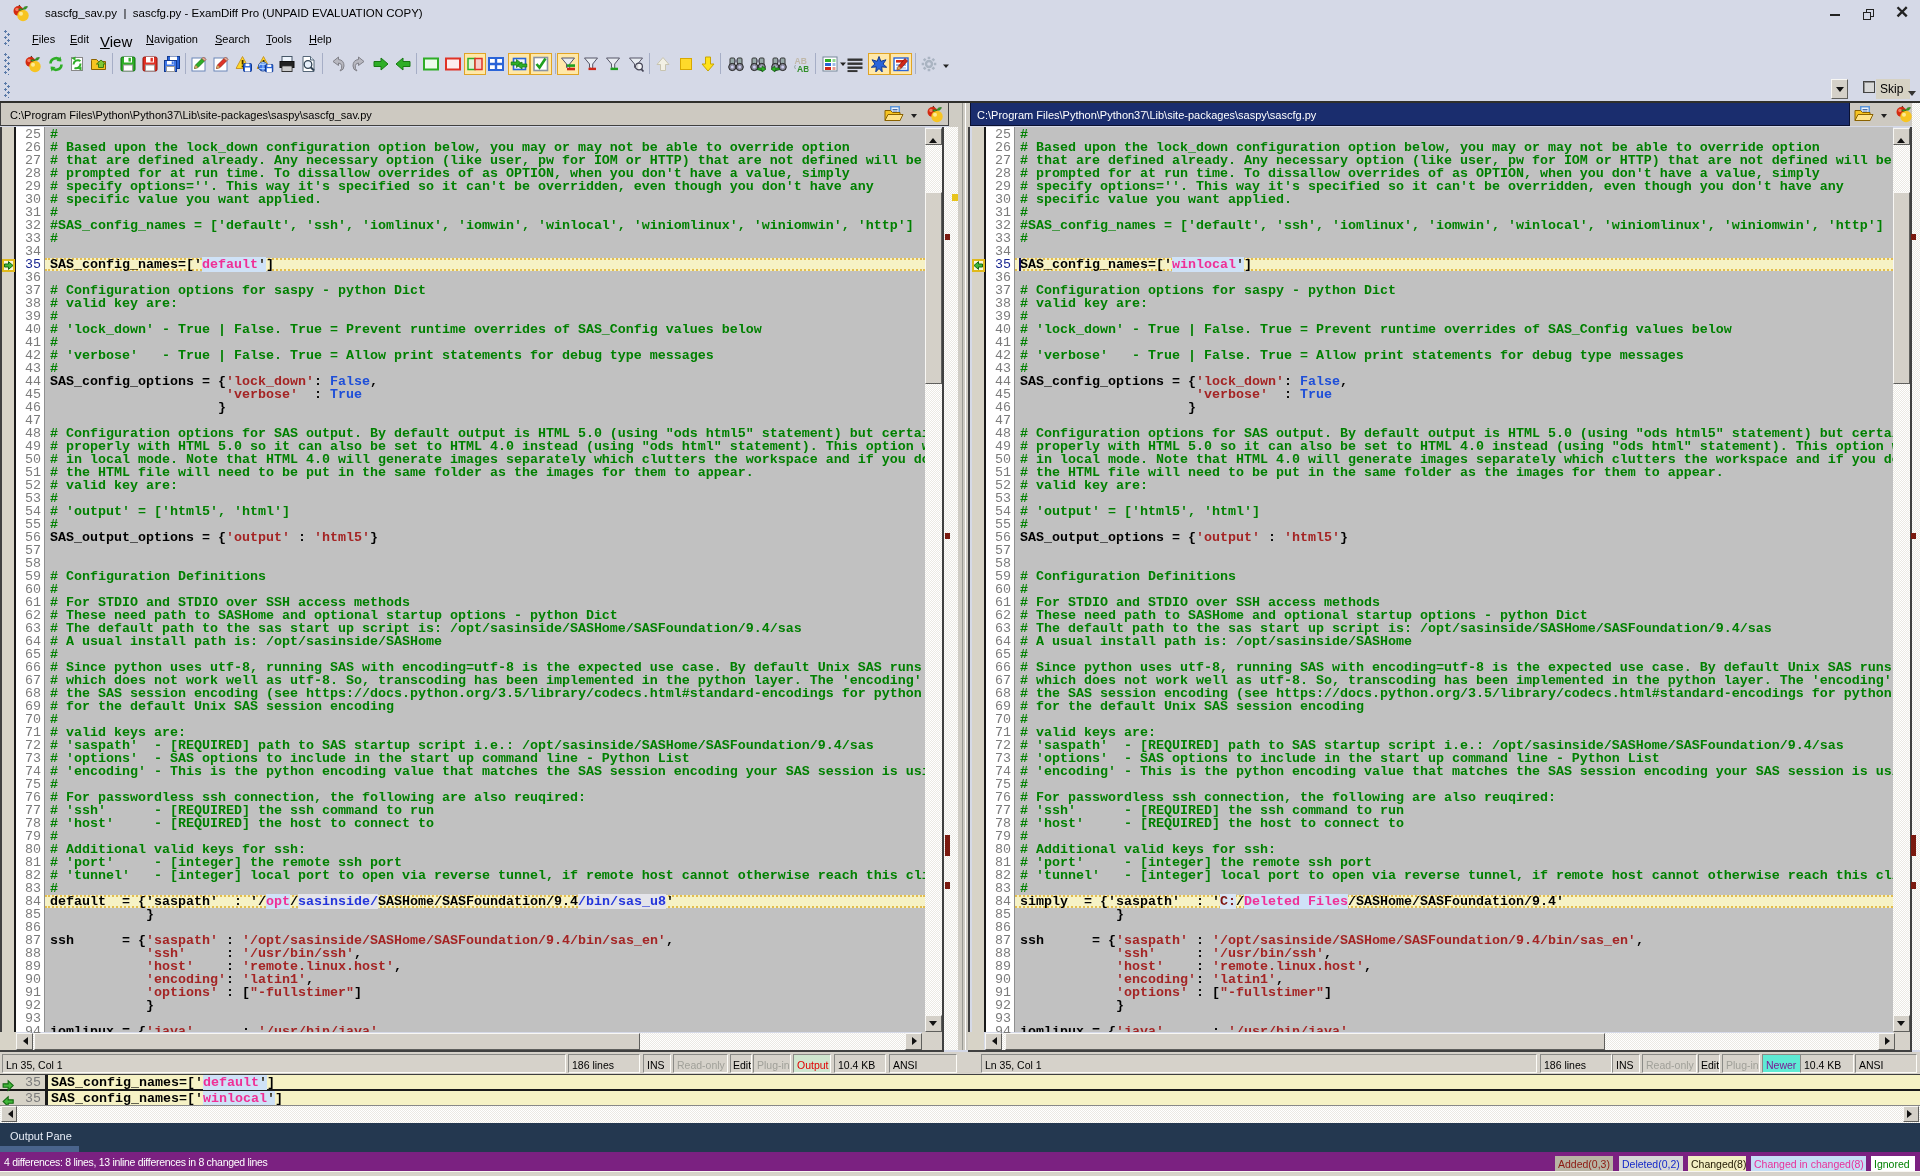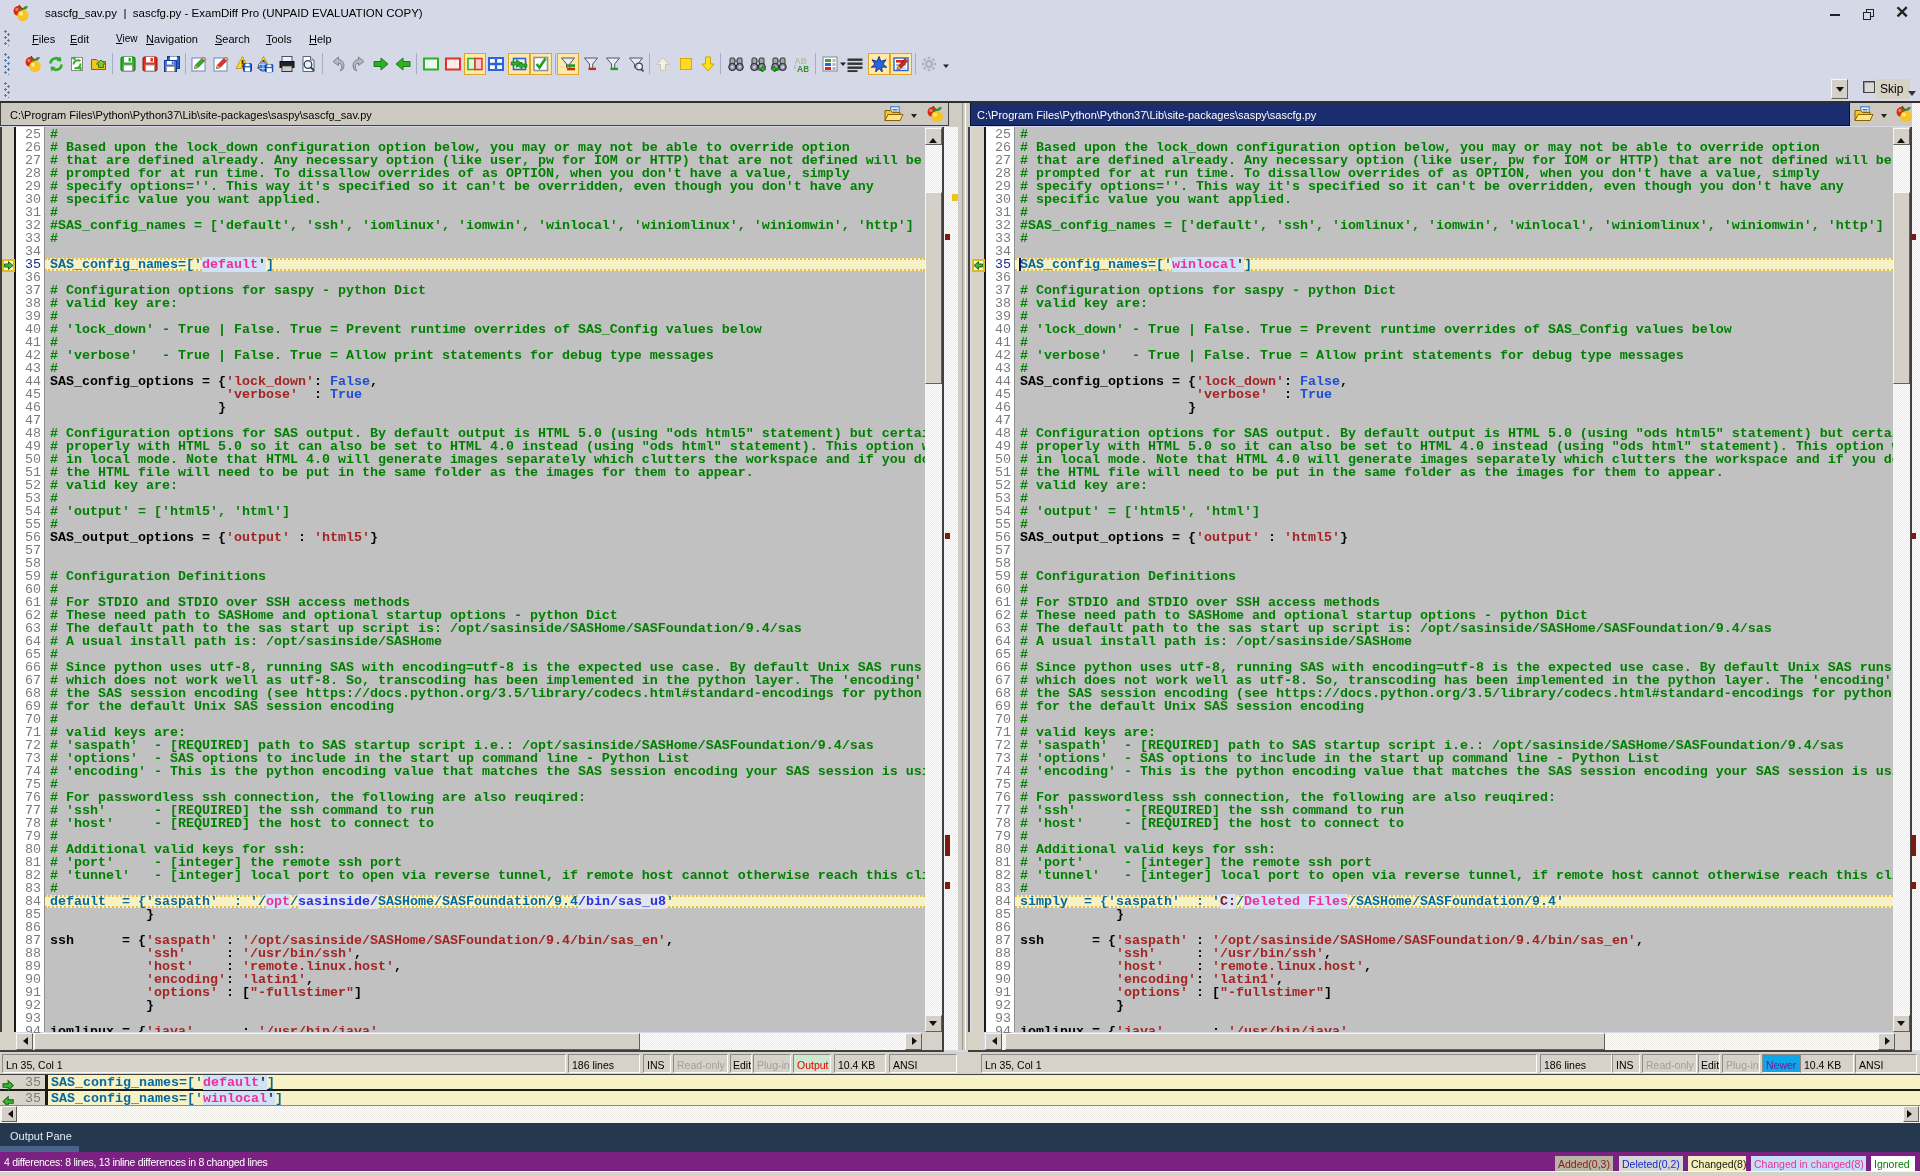--- a/index.html
+++ b/index.html
@@ -2,21 +2,21 @@
 <html><head><meta charset="utf-8"><style>
 *{margin:0;padding:0;box-sizing:border-box}
 html,body{width:1920px;height:1176px;overflow:hidden;background:#d5d9e7;font-family:"Liberation Sans",sans-serif}
 .abs{position:absolute}
 #win{position:relative;width:1920px;height:1176px;background:#d5d9e7}
 .grip{width:6px;background-image:radial-gradient(circle 1px at 1.5px 1.5px,#5a7aa8 1px,transparent 1.3px),radial-gradient(circle 1px at 4.5px 4.5px,#5a7aa8 1px,transparent 1.3px);background-size:6px 6px}
 pre{font-family:"Liberation Mono",monospace;font-size:13.333px;line-height:13px;white-space:pre;font-weight:bold}
 .c{color:#008000}
 .s{color:#a42424}
 .k{color:#1d4ed8}
-.hp{color:#0369a1}
+.hp{color:#000000}
 .m{color:#ef2f96;background:#cfe2f7}
 .mq{color:#241c06;background:#cfe2f7}
 .d{color:#2334da;background:#e4e4ea}
 .cc{color:#7c100c;background:#d8e4f4}
 .cur{color:#1c2a92}
 .sb{background:#d4d0c8;border-top:1px solid #f8f7f4;border-left:1px solid #f8f7f4;border-bottom:1px solid #5f5f5c;border-right:1px solid #5f5f5c}
 .track{background:#ebe9e3;background-image:conic-gradient(#fff 0 25%,transparent 0 50%,#fff 0 75%,transparent 0);background-size:2px 2px}
 .cell{position:absolute;top:2px;height:19px;background:#d6d2ca;border:1px solid;border-color:#8a8a86 #fdfcf8 #fdfcf8 #8a8a86;font-size:10.5px;color:#000;padding:4px 0 0 3px;white-space:nowrap;overflow:hidden}
 .cell.gray{color:#a0a099}
 .badge{position:absolute;top:1156px;height:15px;font-size:10.5px;padding:2px 3px 0 3px;white-space:nowrap}
@@ -35,21 +35,21 @@
         <path d="M10.8 5.2 Q8 3.6 6.6 5.8 Q9 7 10.8 5.2z" fill="#3fae2f" stroke="#176010" stroke-width=".5"></path>
       </svg></div>
 <div class="abs" style="left:45px;top:7px;font-size:11.5px;color:#000">sascfg_sav.py&nbsp; |&nbsp; sascfg.py - ExamDiff Pro (UNPAID EVALUATION COPY)</div>
 <div class="abs" style="left:1830px;top:14px;width:10px;height:2px;background:#222"></div>
 <div class="abs" style="left:1866px;top:9px;width:8px;height:8px;border:1.5px solid #222"></div>
 <div class="abs" style="left:1863px;top:12px;width:8px;height:8px;border:1.5px solid #222;background:#d5d9e7"></div>
 <div class="abs" style="left:1895px;top:6px;width:13px;height:13px;font-size:17px;font-weight:bold;color:#222;line-height:13px">✕</div>
 <div class="abs grip" style="left:4px;top:30px;height:16px"></div>
 <div class="abs" style="left:32px;top:33px;font-size:11px;color:#000"><u>F</u>iles</div>
 <div class="abs" style="left:70px;top:33px;font-size:11px;color:#000"><u>E</u>dit</div>
-<div class="abs" style="left:116px;top:33px;font-size:10px;color:#000"><u>V</u>iew</div>
+<div class="abs" style="left:100px;top:33px;font-size:15px;color:#000"><u>V</u>iew</div>
 <div class="abs" style="left:146px;top:33px;font-size:11px;color:#000"><u>N</u>avigation</div>
 <div class="abs" style="left:215px;top:33px;font-size:11px;color:#000"><u>S</u>earch</div>
 <div class="abs" style="left:266px;top:33px;font-size:11px;color:#000"><u>T</u>ools</div>
 <div class="abs" style="left:309px;top:33px;font-size:11px;color:#000"><u>H</u>elp</div>
 <div class="abs grip" style="left:4px;top:53px;height:22px"></div>
 <div class="abs" style="left:112px;top:53px;width:1px;height:21px;background:#a6aec6"></div>
 <div class="abs" style="left:185px;top:53px;width:1px;height:21px;background:#a6aec6"></div>
 <div class="abs" style="left:322px;top:53px;width:1px;height:21px;background:#a6aec6"></div>
 <div class="abs" style="left:416px;top:53px;width:1px;height:21px;background:#a6aec6"></div>
 <div class="abs" style="left:555px;top:53px;width:1px;height:21px;background:#a6aec6"></div>
@@ -784,21 +784,21 @@
       <div class="cell " style="left:834px;width:52px;">10.4 KB</div>
       <div class="cell " style="left:889px;width:68px;">ANSI</div>
     </div>
 <div class="abs" style="left:962px;top:1052px;width:958px;height:22px">
       <div class="cell " style="left:19px;width:556px;">Ln 35, Col 1</div>
       <div class="cell " style="left:578px;width:72px;">186 lines</div>
       <div class="cell " style="left:650px;width:28px;">INS</div>
       <div class="cell gray" style="left:680px;width:55px;">Read-only</div>
       <div class="cell " style="left:736px;width:22px;padding-left:2px">Edit</div>
       <div class="cell gray" style="left:760px;width:38px;">Plug-in</div>
-      <div class="cell " style="left:800px;width:44px;color:#7a1895;background:#0ea5e9">Newer</div>
+      <div class="cell " style="left:800px;width:44px;color:#7a1895;background:#5eead4">Newer</div>
       <div class="cell " style="left:838px;width:54px;">10.4 KB</div>
       <div class="cell " style="left:893px;width:62px;">ANSI</div>
     </div>
 <div class="abs" style="left:0;top:1074px;width:1920px;height:1px;background:#404040"></div>
 <div class="abs" style="left:0;top:1075px;width:1920px;height:30px;background:#d7d3c7"></div>
 <div class="abs" style="left:45px;top:1075px;width:3px;height:30px;background:#1a1a1a"></div>
 <div class="abs" style="left:48px;top:1075px;width:1872px;height:14px;background:#f6f2c5"></div>
 <div class="abs" style="left:0;top:1089px;width:1920px;height:2px;background:#1a1a1a"></div>
 <div class="abs" style="left:48px;top:1091px;width:1872px;height:14px;background:#f6f2c5"></div>
 <div class="abs" style="left:2px;top:1076px;transform:scale(1.12);transform-origin:left top"><svg width="11" height="11" viewBox="0 0 11 11">

